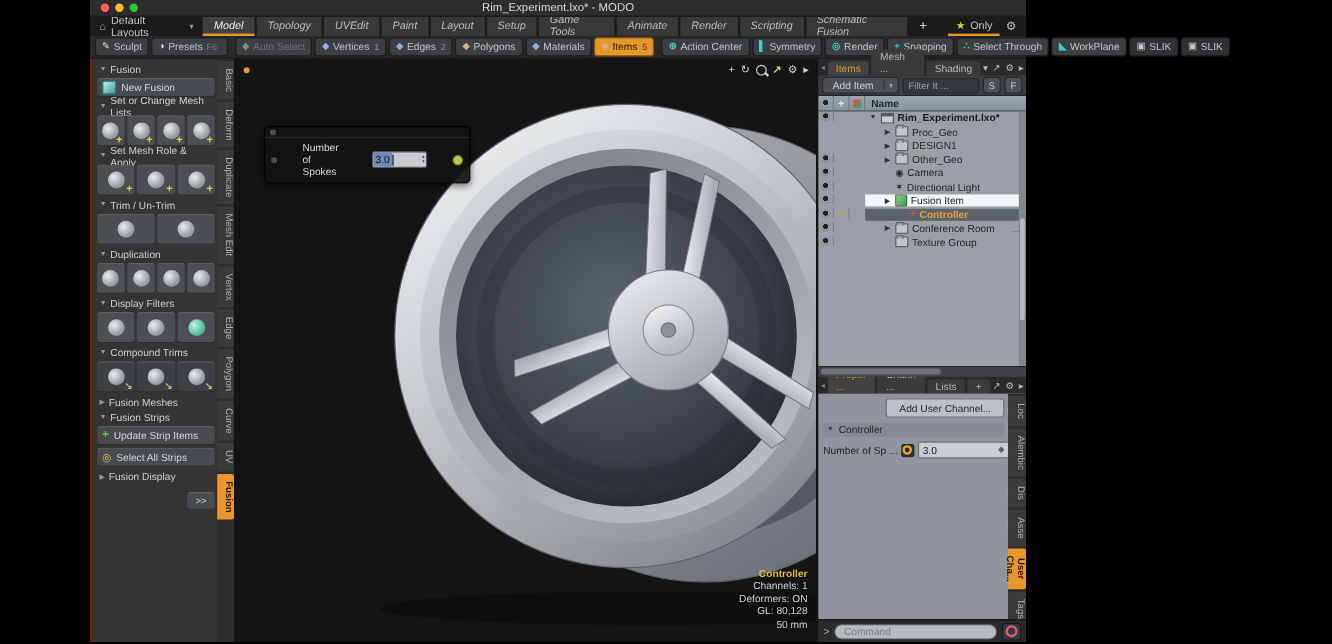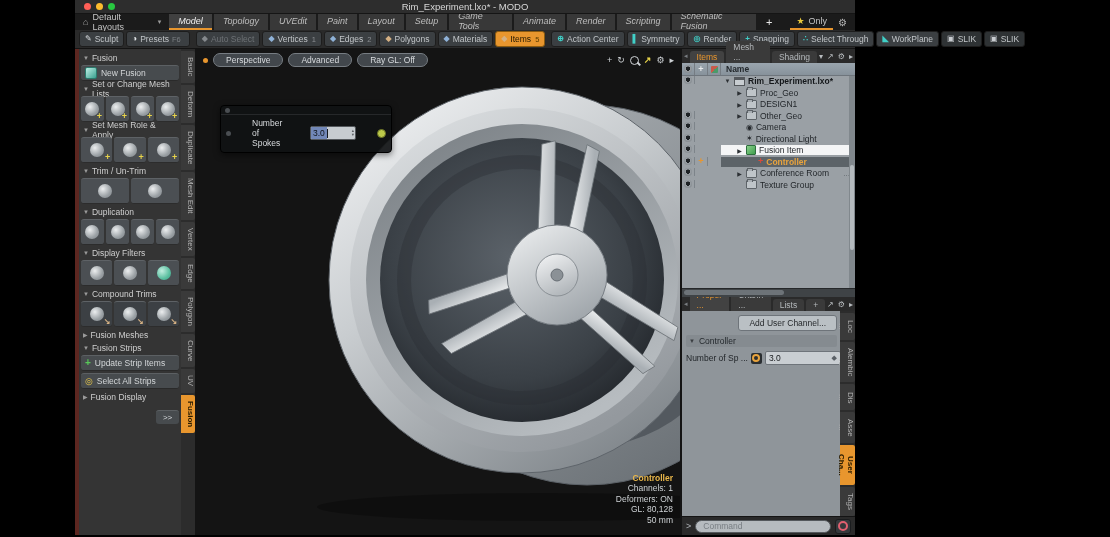--- a/index.html
+++ b/index.html
@@ -502,25 +502,20 @@
             <circle cx="42" cy="-2" r="3" fill="#9aa0a5" stroke="#6a7076" stroke-width="0.8"></circle>
           </g>
           <circle cx="0" cy="0" r="50" fill="url(#gHub)" stroke="#777d83" stroke-width="1"></circle>
           <circle cx="0" cy="0" r="21" fill="url(#gCap)" stroke="#8a9095" stroke-width="1"></circle>
           <circle cx="0" cy="0" r="6" fill="#8b9196" stroke="#686e74" stroke-width="1"></circle>
         </g>
       </svg>
 
       <div class="vp-top">
         <span class="vp-dot"></span>
-        <span id="vp-buttons" style="display:flex;gap:5px;">
-            <span class="vp-btn">Perspective</span>
-            <span class="vp-btn">Advanced</span>
-            <span class="vp-btn">Ray GL: Off</span>
-          </span>
         <span class="vp-nav" id="vp-nav">
             <span>+</span>
             <span>↻</span>
             <span class="mag"></span>
             <span class="maximize-icon">↗</span>
             <span>⚙</span>
             <span>▸</span>
           </span>
       </div>
 
@@ -563,20 +558,29 @@
             <span class="ptab">Shading</span>
           </span>
         <span class="ptab-icons">
           <span>▾</span>
           <span>↗</span>
           <span>⚙</span>
           <span>▸</span>
         </span>
       </div>
 
+      <div class="items-toolbar">
+        <span class="additem">
+          <span class="txt">Add Item</span>
+          <span class="dd">▾</span>
+        </span>
+        <input class="filter-input" placeholder="Filter It ..." style="">
+        <span class="mini-btn" id="mini-s">S</span>
+        <span class="mini-btn" id="mini-f">F</span>
+      </div>
 
       <div class="tree-header">
         <span class="hcol">
             <span class="eye"></span>
           </span>
         <span class="hcol">
             <span class="plus-orange" style="color:#e6e9eb;">+</span>
           </span>
         <span class="hcol">
             <span class="pal"></span>

